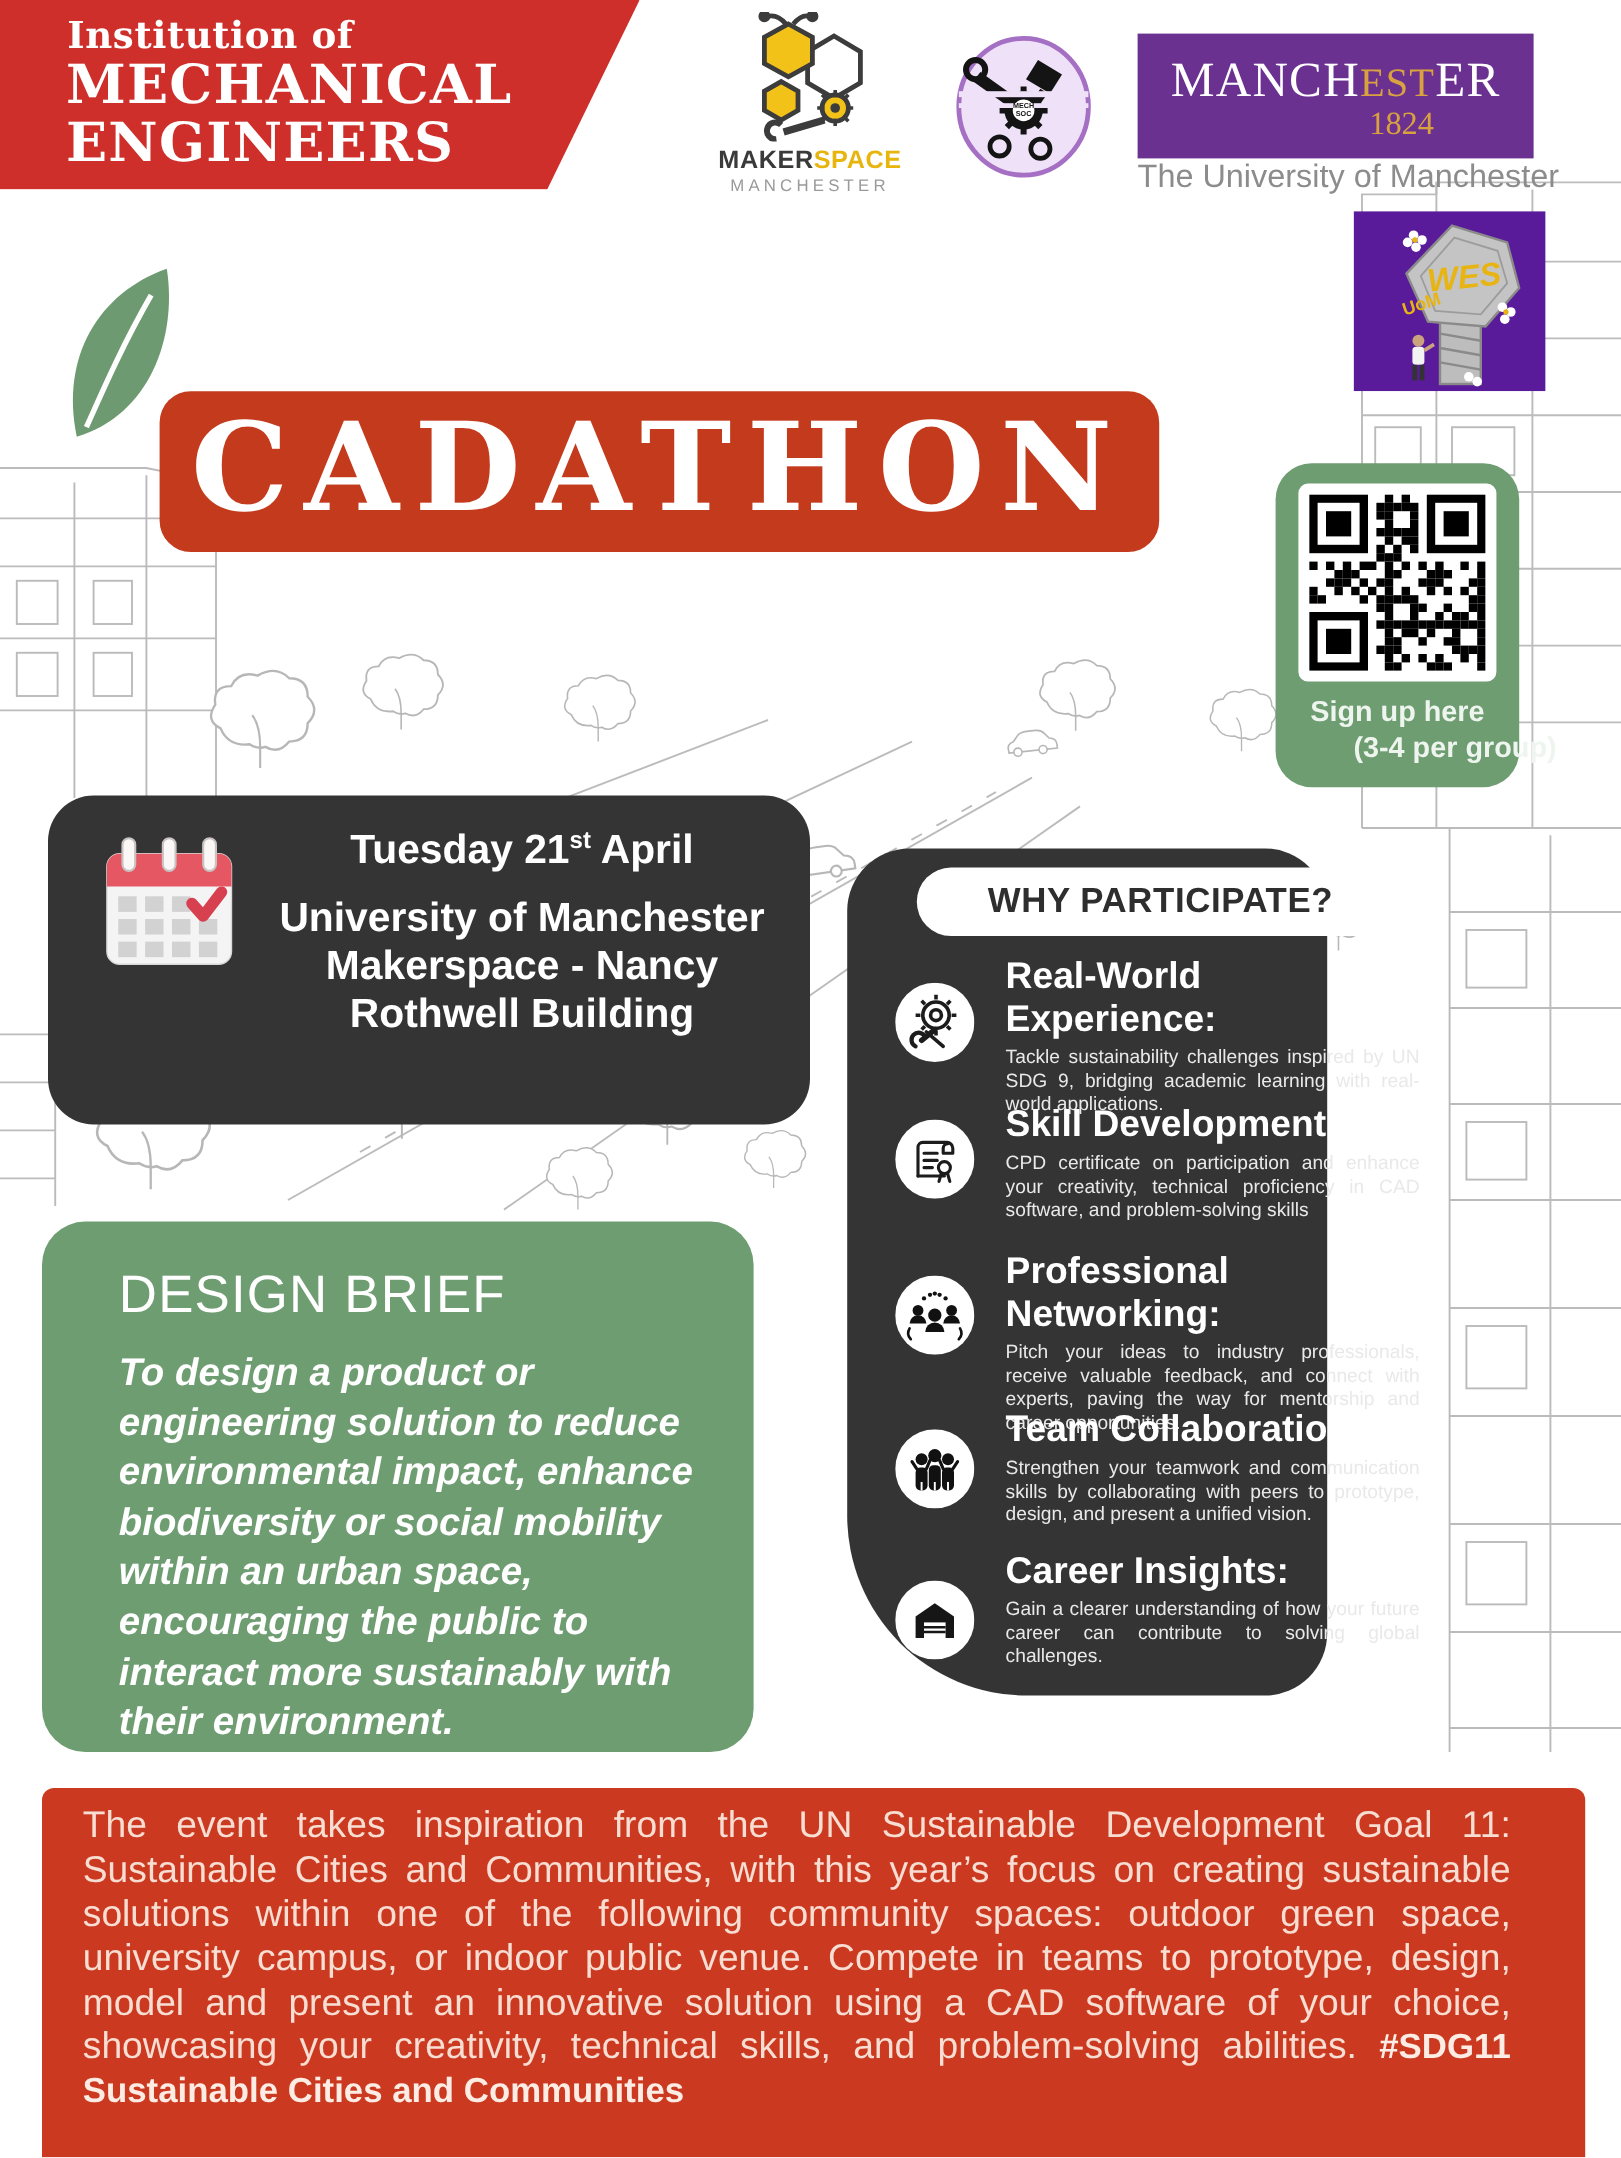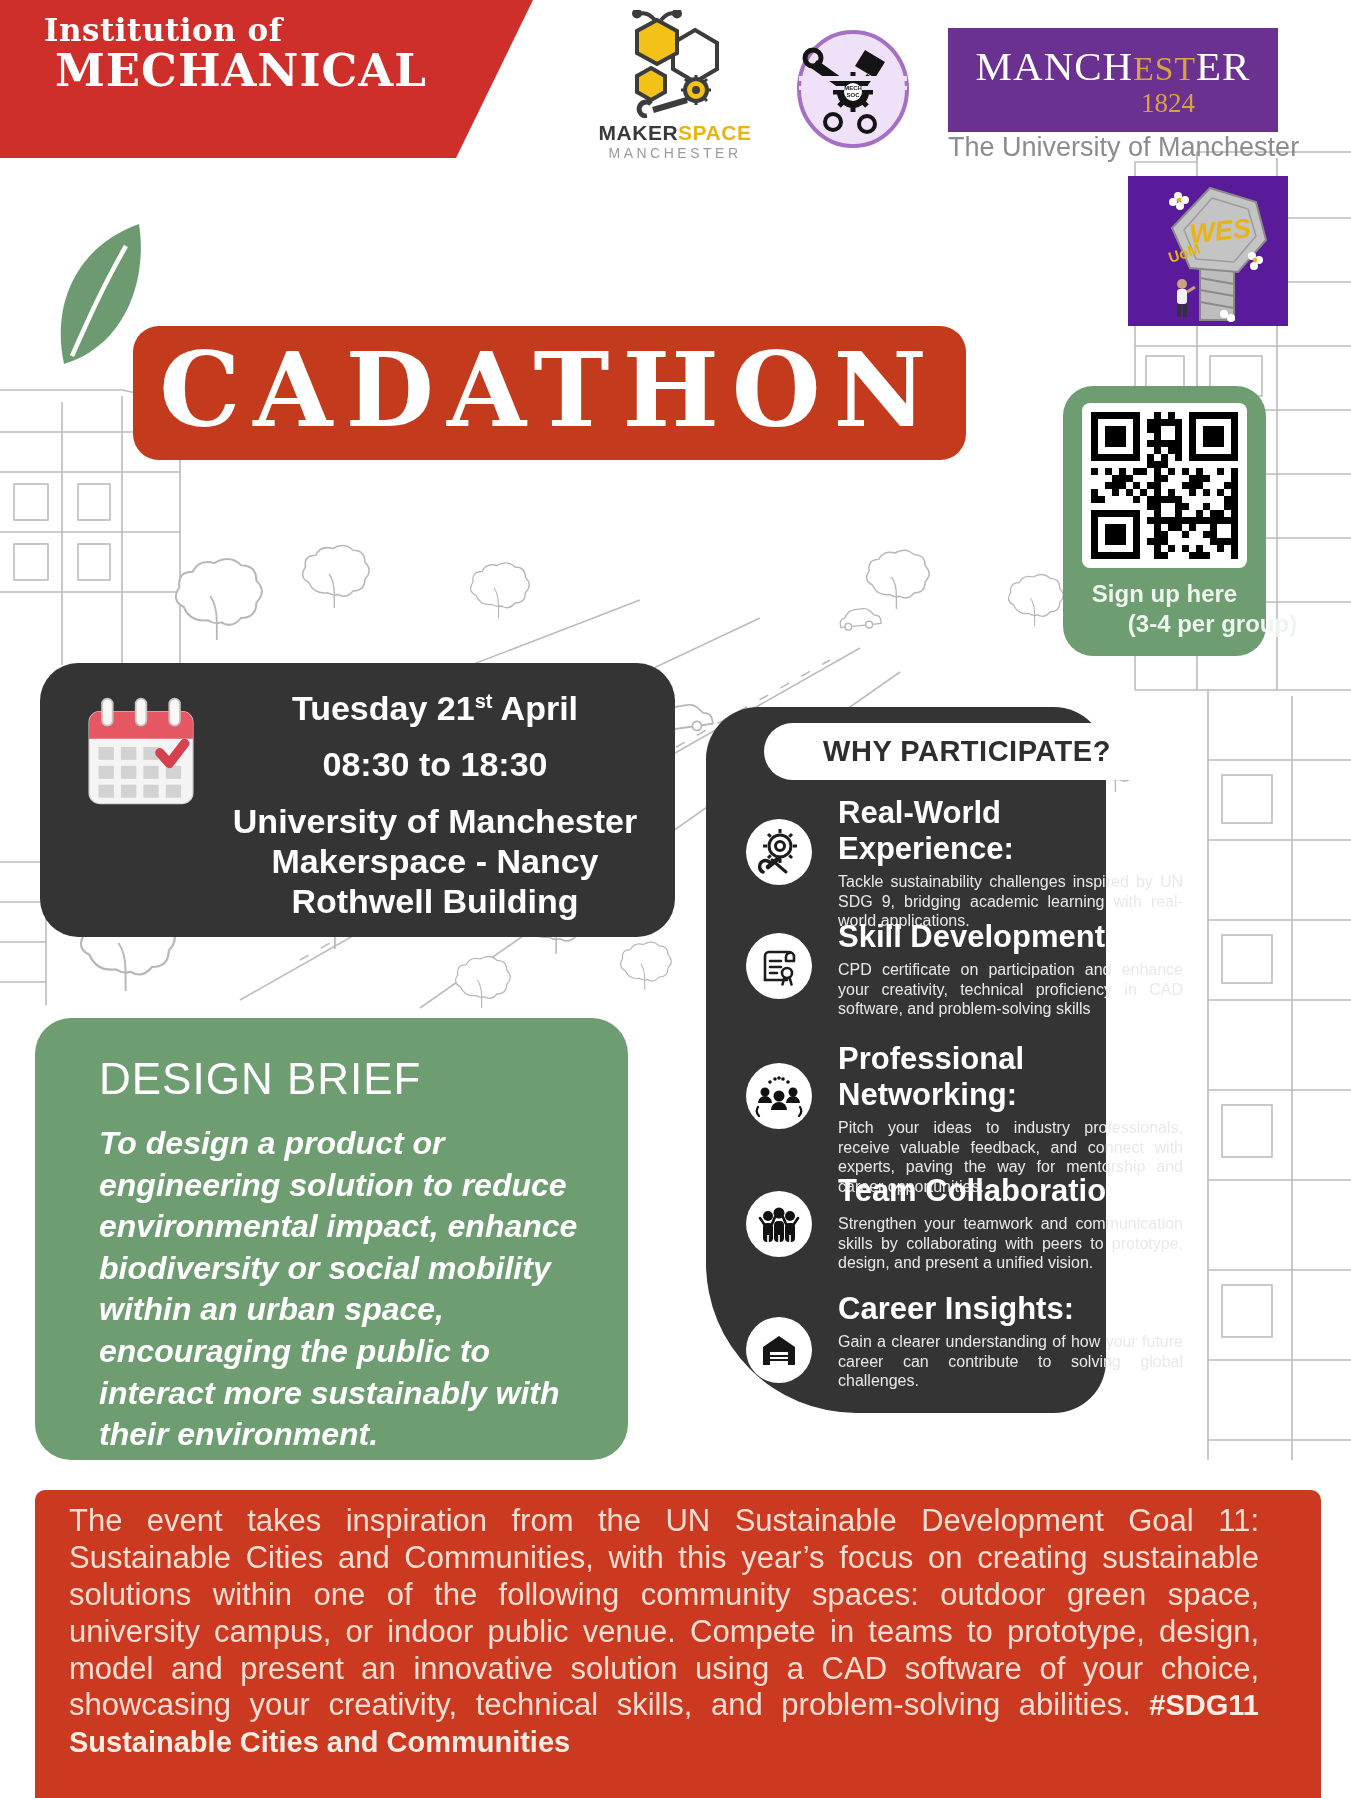--- a/index.html
+++ b/index.html
@@ -4,21 +4,21 @@
 <style>
   html,body{margin:0;padding:0;background:#ffffff;}
   #poster{position:relative;width:1351px;height:1798px;background:#ffffff;overflow:hidden;
           font-family:"Liberation Sans",sans-serif;}
   .abs{position:absolute;}
 
   
   #imeche-banner{left:0;top:0;width:545px;height:158px;background:#ce2f2a;
     clip-path:polygon(0 0,533px 0,456px 158px,0 158px);color:#fff;
     font-family:"DejaVu Serif",serif;font-weight:bold;}
-  #imeche-banner .l1{position:absolute;left:44px;top:12px;font-size:31px;letter-spacing:.5px;}
+  #imeche-banner .l1{position:absolute;left:56px;top:12px;font-size:31px;letter-spacing:.5px;}
   #imeche-banner .l2{position:absolute;left:55px;top:44px;font-size:45px;letter-spacing:1px;}
   #imeche-banner .l3{position:absolute;left:55px;top:92px;font-size:45px;letter-spacing:1px;}
 
   #makerspace-logo{left:580px;top:10px;width:190px;text-align:center;}
   #makerspace-logo .words{font-weight:bold;font-size:21px;letter-spacing:.5px;color:#3a3a3a;line-height:1.0;}
   #makerspace-logo .words .sp{color:#e8b50f;}
   #makerspace-logo .city{font-size:14px;letter-spacing:3.5px;color:#9a9a9a;margin-top:2px;}
 
   #mechsoc-logo{left:795px;top:28px;width:116px;height:122px;}
 
@@ -148,20 +148,21 @@
     <use href="#t" transform="translate(520,878) scale(0.95)"></use>
     <use href="#t" transform="translate(958,798) scale(0.9)"></use>
     <use href="#t" transform="translate(1085,728) scale(0.8)"></use>
     <use href="#t" transform="translate(455,952) scale(0.7)"></use>
     <use href="#t" transform="translate(620,938) scale(0.65)"></use>
   </svg>
 
   <div id="imeche-banner" class="abs">
     <div class="l1">Institution of</div>
     <div class="l2">MECHANICAL</div>
+    <div class="l3">ENGINEERS</div>
   </div>
 
   <div id="makerspace-logo" class="abs">
     <svg width="160" height="108" viewBox="0 0 160 108">
       <g stroke="#3c3c3c" stroke-width="4" fill="none">
         <path d="M60,10 q-8,-9 -16,-6 M66,10 q8,-9 14,-6"></path>
         <circle cx="42" cy="3.5" r="3" fill="#3c3c3c"></circle>
           <circle cx="82" cy="3.5" r="3" fill="#3c3c3c"></circle>
         <polygon points="100,20 122,33 122,59 100,72 78,59 78,33"></polygon>
         <polygon points="62,10 82,21 82,43 62,54 42,43 42,21" fill="#f2c218"></polygon>
@@ -415,21 +416,20 @@
           <rect x="71" y="60" width="13" height="11"></rect>
         <rect x="14" y="76" width="13" height="11"></rect>
           <rect x="33" y="76" width="13" height="11"></rect>
           <rect x="52" y="76" width="13" height="11"></rect>
           <rect x="71" y="76" width="13" height="11"></rect>
       </g>
       <path d="M66,49 l8,9 13,-17" stroke="#d6404f" stroke-width="8" fill="none" stroke-linecap="round" stroke-linejoin="round"></path>
     </svg>
     <div id="date-text">
       <div class="row1"><span>Tuesday 21</span><sup>st</sup><span> April</span></div>
-      <div class="row2">08:30 to 18:30</div>
       <div class="venue">
         <div>University of Manchester</div>
         <div>Makerspace - Nancy</div>
         <div>Rothwell Building</div>
       </div>
     </div>
   </div>
 
   <div id="why-box" class="abs">
     <div id="why-pill">WHY PARTICIPATE?</div>

